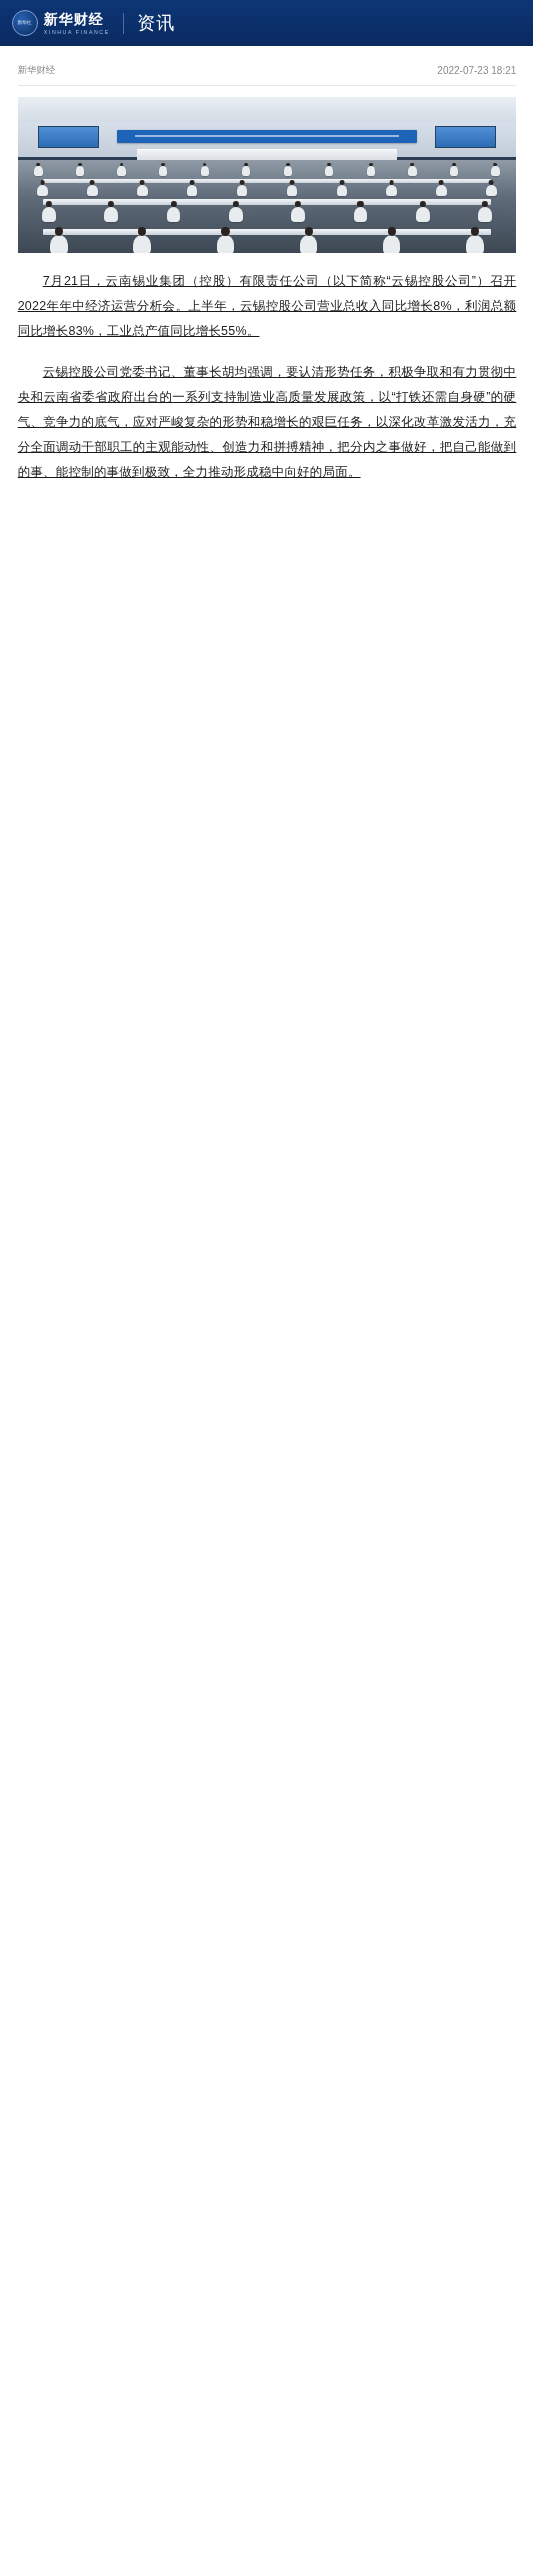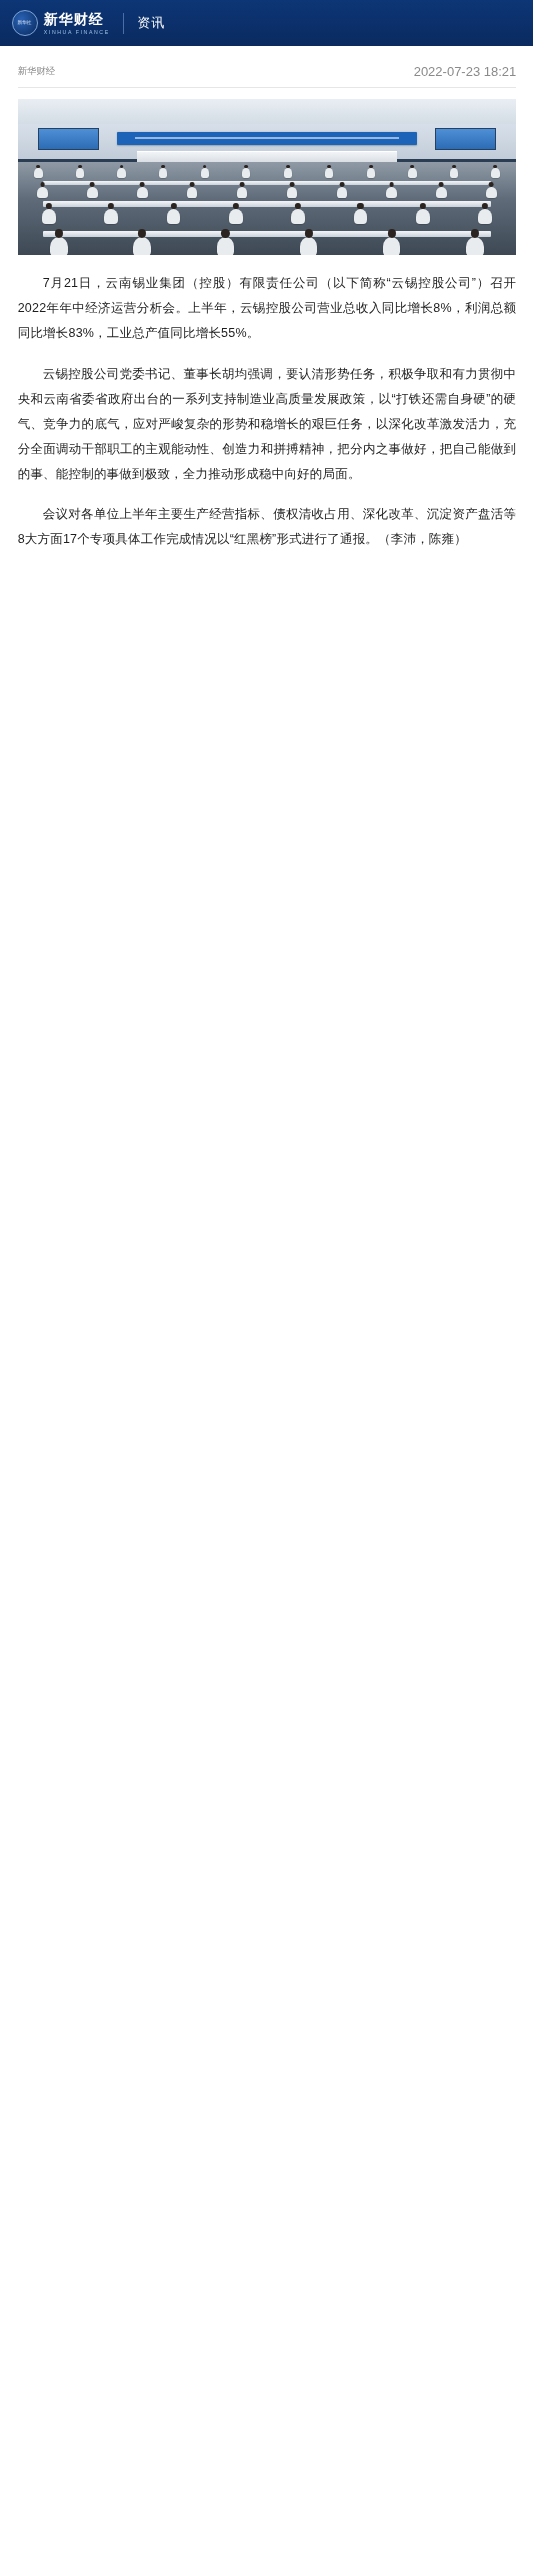--- a/index.html
+++ b/index.html
@@ -64,21 +64,21 @@
     margin-top: 1px;
   }
   .header-divider {
     width: 0.5px;
     height: 21px;
     background: #4a6ea8;
     margin: 0 13.5px;
   }
   .header-section {
     color: #ffffff;
-    font-size: 13px;
+    font-size: 18px;
     letter-spacing: 1px;
     text-align: right;
   }
 
   
   .article {
     padding: 0 17.7px;
     box-sizing: border-box;
   }
   .title {
@@ -95,21 +95,21 @@
     justify-content: space-between;
     margin-top: 17.7px;
     padding-bottom: 8.3px;
     border-bottom: 0.5px solid #e6e6e6;
   }
   .meta-source {
     font-size: 9.4px;
     color: #8a8a8a;
   }
   .meta-date {
-    font-size: 13px;
+    font-size: 10px;
     color: #8a8a8a;
   }
 
   
   .figure {
     margin: 11.5px 0 0 0;
   }
   .photo {
     position: relative;
     width: 100%;
@@ -191,20 +191,21 @@
     font-size: 7.8px;
     color: #7b7b7b;
     text-align: center;
     margin-top: 5.2px;
   }
 
   
   .body {
     margin-top: 15.6px;
     padding-bottom: 31px;
+    text-decoration: underline;
   }
   .body p {
     font-size: 12.5px;
     line-height: 2.0;
     color: #1d1d1d;
     text-align: justify;
     text-justify: inter-ideograph;
     margin: 0 0 15.6px 0;
     text-indent: 2em;
     letter-spacing: 0.2px;
@@ -295,17 +296,16 @@
         <div class="person" style="width:17.7px;height:20px;"></div>
         <div class="person" style="width:17.7px;height:20px;"></div>
       </div>
     </div>
     <div class="caption"></div>
   </div>
 
   <div class="body">
     <p>7月21日，云南锡业集团（控股）有限责任公司（以下简称“云锡控股公司”）召开2022年年中经济运营分析会。上半年，云锡控股公司营业总收入同比增长8%，利润总额同比增长83%，工业总产值同比增长55%。</p>
     <p>云锡控股公司党委书记、董事长胡均强调，要认清形势任务，积极争取和有力贯彻中央和云南省委省政府出台的一系列支持制造业高质量发展政策，以“打铁还需自身硬”的硬气、竞争力的底气，应对严峻复杂的形势和稳增长的艰巨任务，以深化改革激发活力，充分全面调动干部职工的主观能动性、创造力和拼搏精神，把分内之事做好，把自己能做到的事、能控制的事做到极致，全力推动形成稳中向好的局面。</p>
-    <p>会议对各单位上半年主要生产经营指标、债权清收占用、深化改革、沉淀资产盘活等8大方面17个专项具体工作完成情况以“红黑榜”形式进行了通报。（李沛，陈雍）</p>
   </div>
 
 </div>
 
 
 </body></html>

